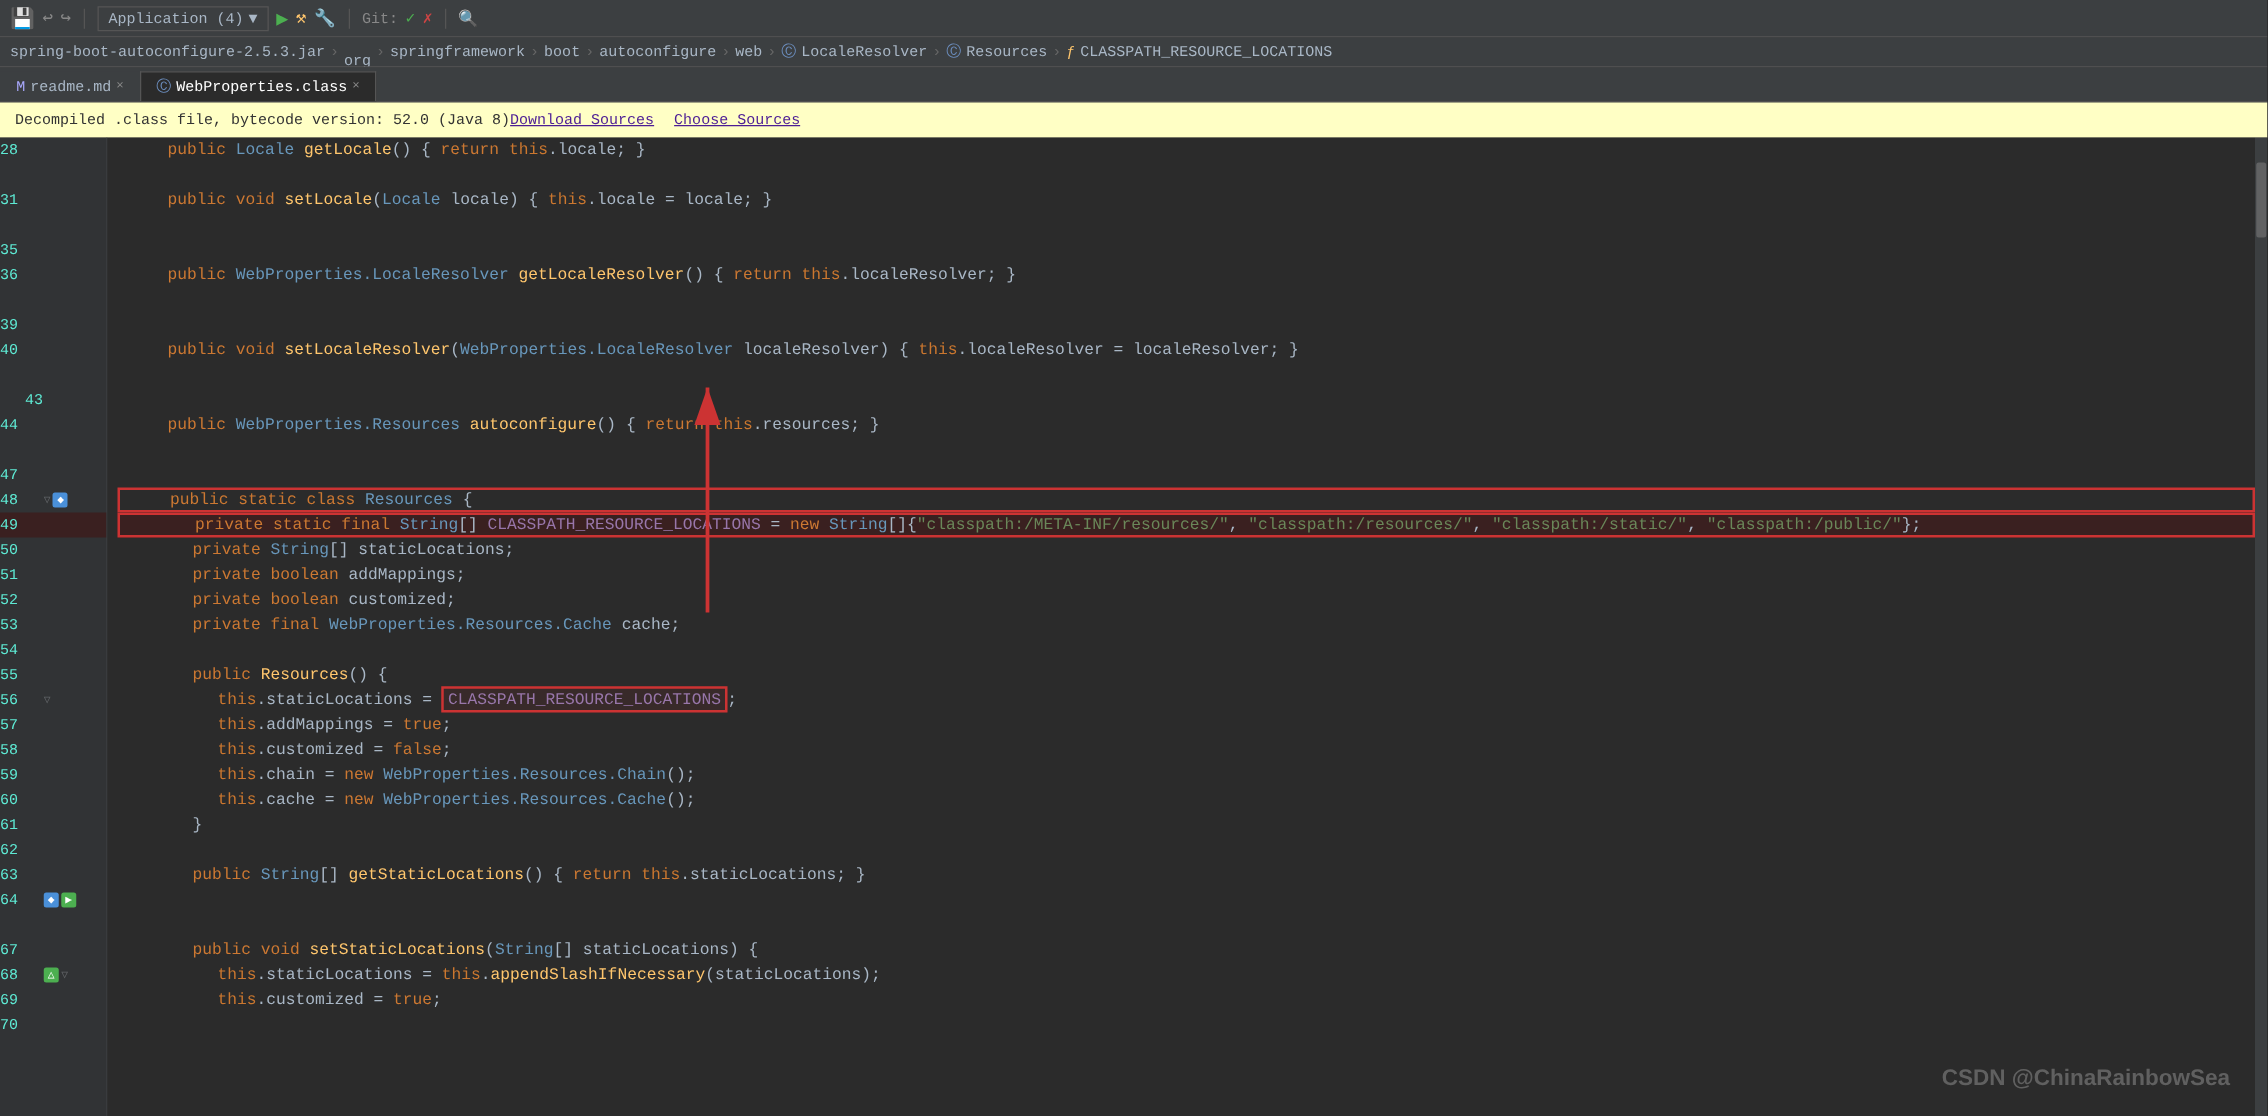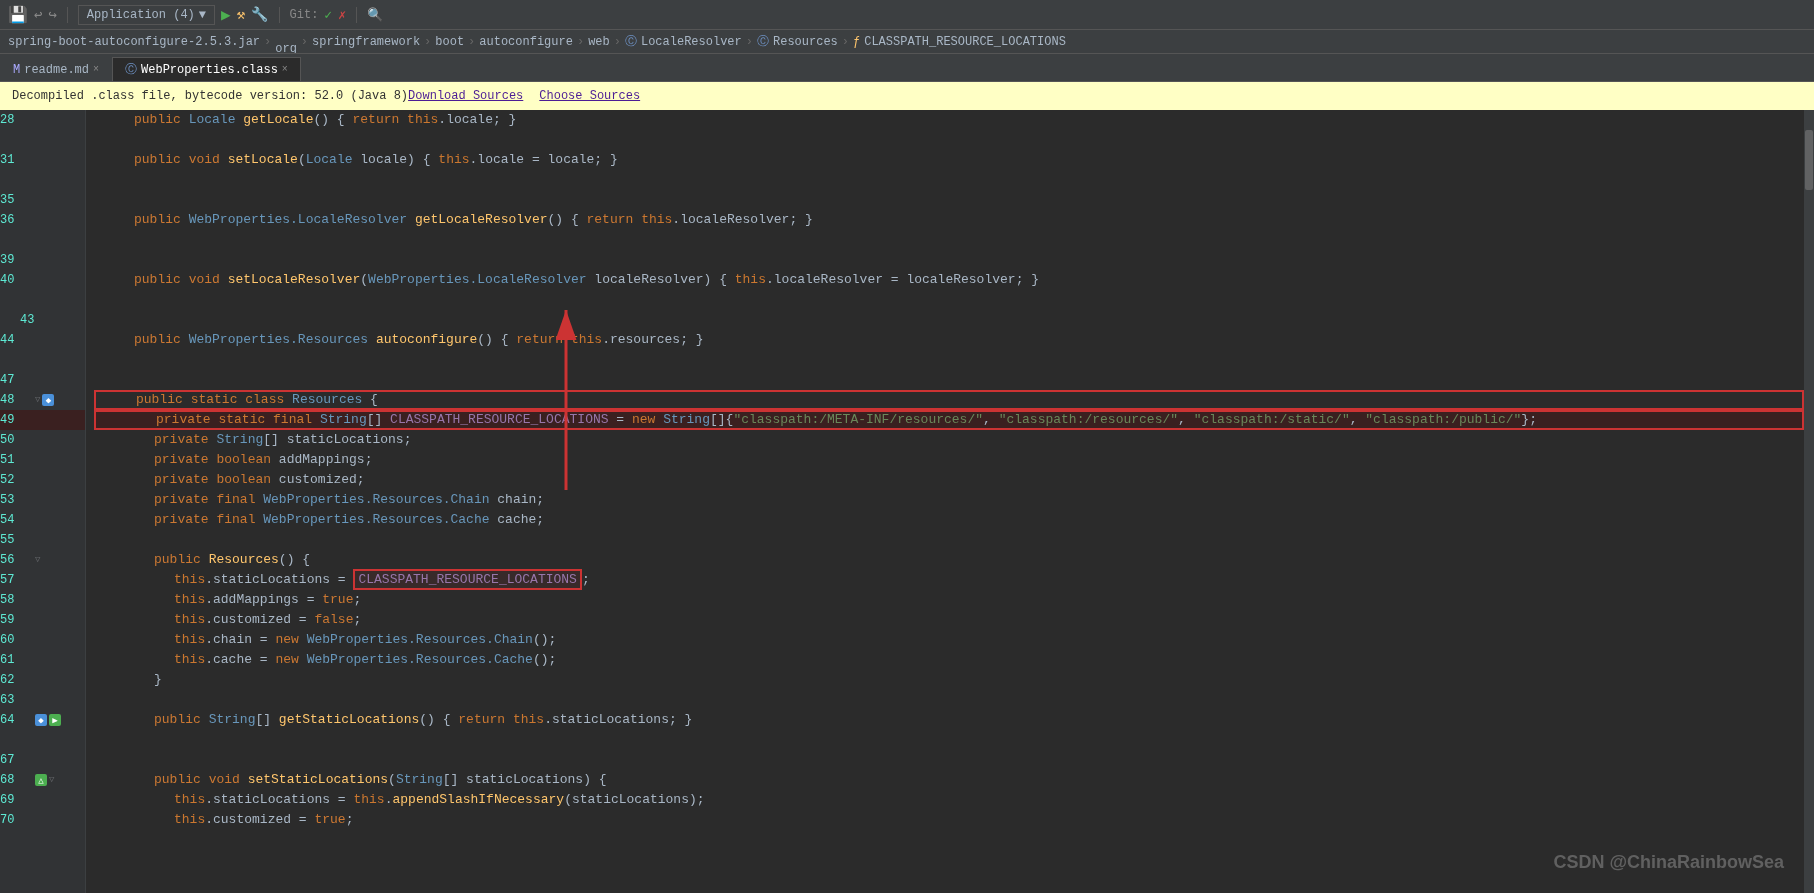--- a/index.html
+++ b/index.html
@@ -524,23 +524,20 @@
       </div>
 
       <div class="code-line">
         <span style="margin-left:60px;"><span class="kw">private</span> <span class="kw">boolean</span> <span class="plain">addMappings;</span></span>
       </div>
 
       <div class="code-line">
         <span style="margin-left:60px;"><span class="kw">private</span> <span class="kw">boolean</span> <span class="plain">customized;</span></span>
       </div>
 
-      <div class="code-line">
-        <span style="margin-left:60px;"><span class="kw">private</span> <span class="kw">final</span> <span class="class-name">WebProperties.Resources.Chain</span> <span class="plain">chain;</span></span>
-      </div>
 
       <div class="code-line">
         <span style="margin-left:60px;"><span class="kw">private</span> <span class="kw">final</span> <span class="class-name">WebProperties.Resources.Cache</span> <span class="plain">cache;</span></span>
       </div>
 
       <div class="code-line">&nbsp;</div>
 
       <div class="code-line">
         <span style="margin-left:60px;"><span class="kw">public</span> <span class="method">Resources</span><span class="plain">() {</span></span>
       </div>

